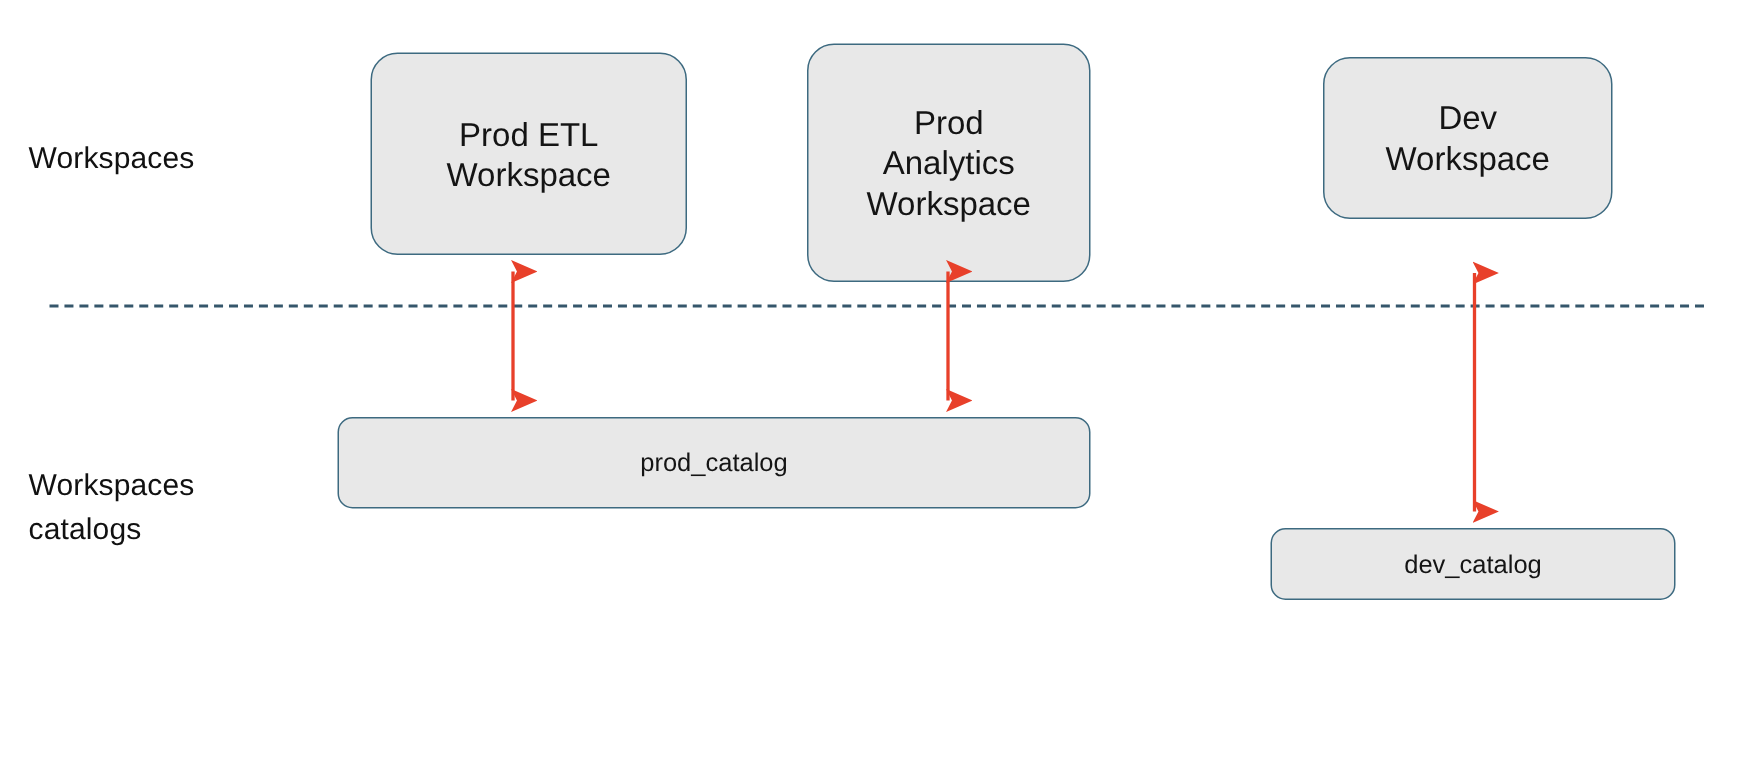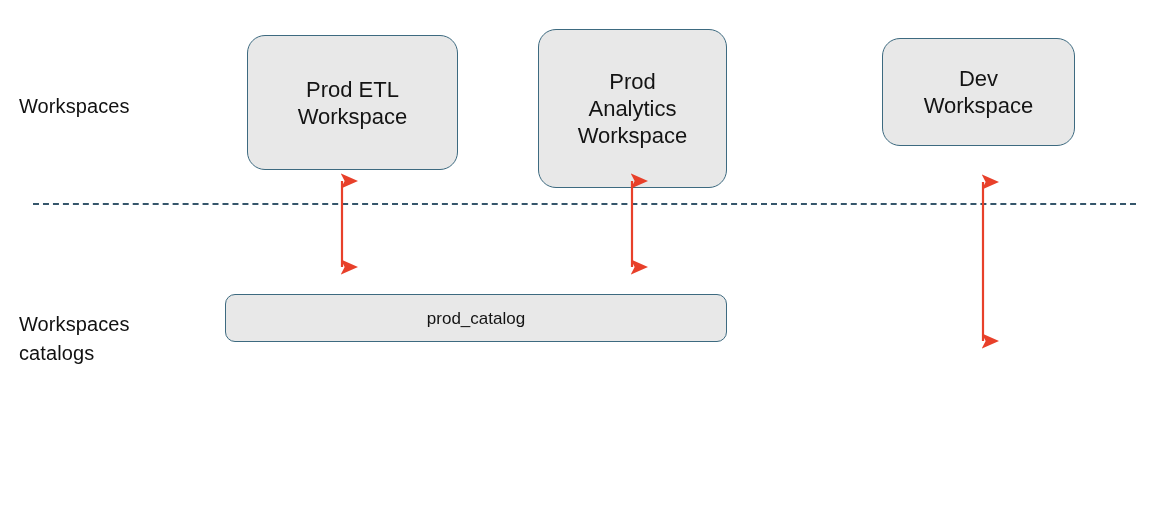--- a/index.html
+++ b/index.html
@@ -53,21 +53,21 @@
   }
   .catalog-node {
     border-radius: 10px;
     font-size: 17px;
     line-height: 21px;
   }
 
   #node-prod-etl   { left: 247px; top: 35px;  width: 211px; height: 135px; }
   #node-prod-analytics { left: 538px; top: 29px; width: 189px; height: 159px; }
   #node-dev        { left: 882px; top: 38px;  width: 193px; height: 108px; }
-  #node-prod-catalog { left: 225px; top: 278px; width: 502px; height: 48px; margin-top: 16px; }
+  #node-prod-catalog { left: 225px; top: 278px; width: 502px; height: 61px; }
   #node-dev-catalog  { left: 847px; top: 352px; width: 270px; height: 48px; }
 
   
   #divider {
     position: absolute;
     left: 33px;
     top: 203px;
     width: 1103px;
     height: 0;
     border-top: 2px dashed #35566b;
@@ -111,20 +111,21 @@
 
   <div class="node workspace-node" id="node-prod-analytics">Prod
 Analytics
 Workspace</div>
 
   <div class="node workspace-node" id="node-dev">Dev
 Workspace</div>
 
   <div class="node catalog-node" id="node-prod-catalog">prod_catalog</div>
 
+  <div class="node catalog-node" id="node-dev-catalog">dev_catalog</div>
 
   <svg id="arrows" viewBox="0 0 1164 522">
     <defs>
       <marker id="arrowhead-up" markerWidth="7" markerHeight="8" refX="3.5" refY="7.4" orient="auto" markerUnits="strokeWidth">
         <path d="M3.5 0 L7 8 L3.5 6.2 L0 8 Z" fill="#e8402a"></path>
       </marker>
       <marker id="arrowhead-down" markerWidth="7" markerHeight="8" refX="3.5" refY="7.4" orient="auto" markerUnits="strokeWidth">
         <path d="M3.5 0 L7 8 L3.5 6.2 L0 8 Z" fill="#e8402a"></path>
       </marker>
     </defs>

